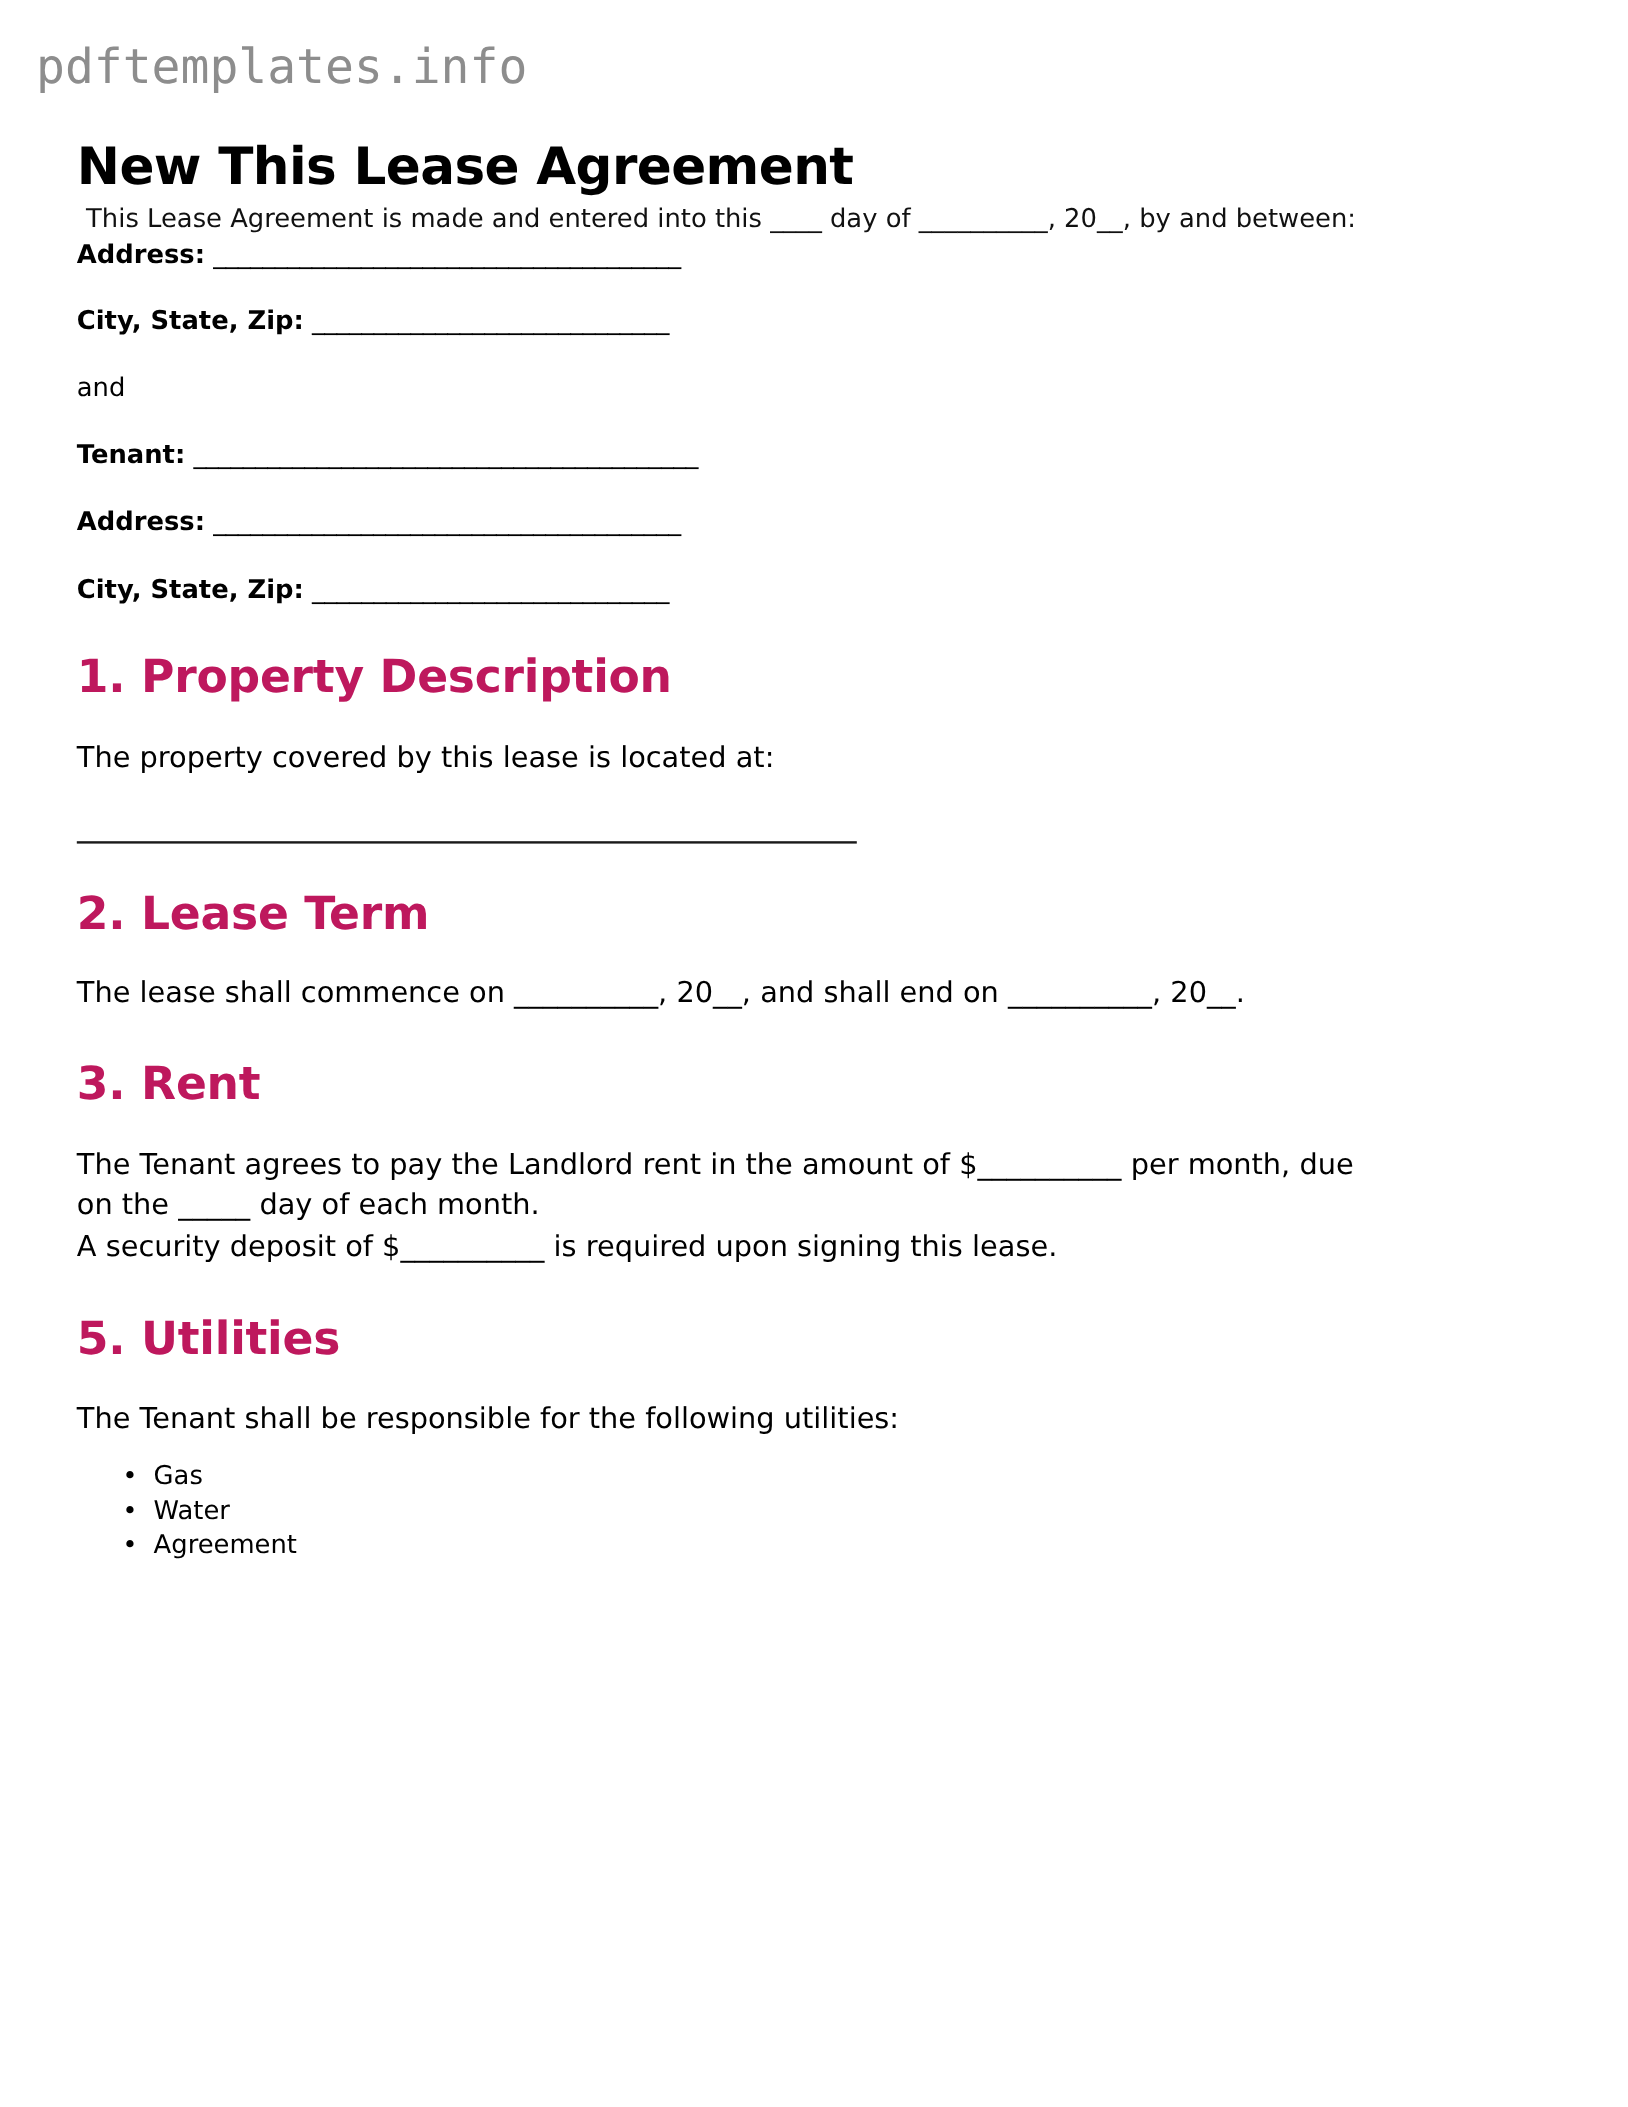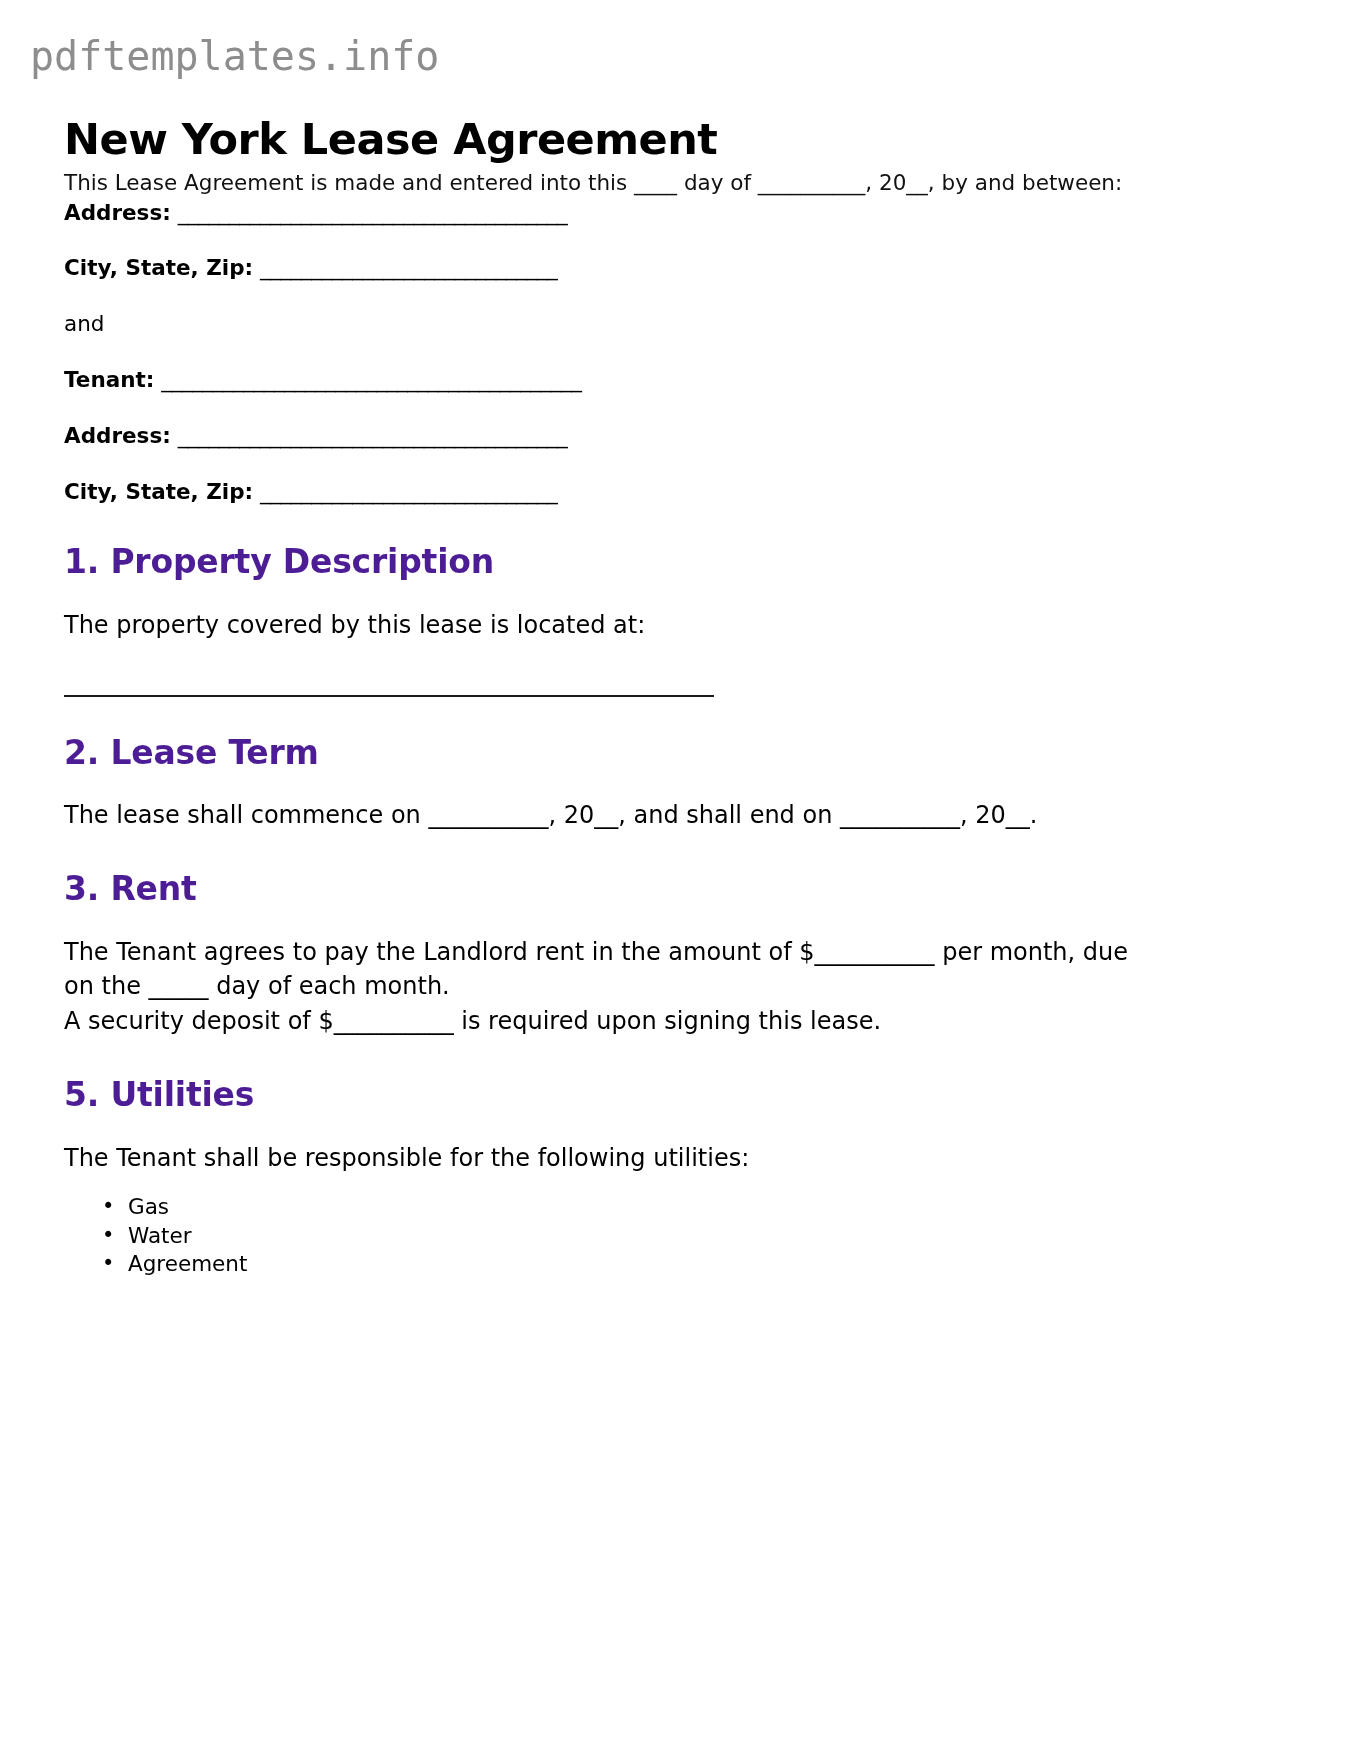--- a/index.html
+++ b/index.html
@@ -52,20 +52,21 @@
     top: 168px;
     width: 1066px;
   }
   p.body-text {
     margin: 0 0 0 0;
     font-size: 21.5px;
     line-height: 1.42;
     color: #111111;
     font-family: "DejaVu Sans", sans-serif;
     font-weight: normal;
+    text-align: right;
   }
   .para-intro { margin-bottom: 26px; }
   .field-row {
     font-size: 21.5px;
     line-height: 1.3;
     margin-bottom: 28px;
     white-space: nowrap;
   }
   .field-label {
     font-weight: bold;
@@ -82,24 +83,24 @@
   }
   .lawline {
     font-size: 21.5px;
     line-height: 1.3;
     margin-top: 6px;
     margin-bottom: 0;
   }
   h2.section-head {
     font-family: "DejaVu Sans", sans-serif;
     font-weight: bold;
-    font-size: 33px;
+    font-size: 38px;
     line-height: 1.2;
     margin: 36px 0 26px 0;
-    color: #4c1d95;
+    color: #be185d;
     letter-spacing: -0.2px;
   }
   .sec-body {
     font-size: 24px;
     line-height: 1.45;
     margin: 0;
   }
   .blank-line {
     display: block;
     width: 650px;
@@ -127,21 +128,21 @@
     font-size: 21px;
   }
 </style>
 </head>
 <body>
 
 <div class="page">
 
   <div class="site-mark">pdftemplates.info</div>
 
-  <h1 class="doc-title">New York Lease Agreement</h1>
+  <h1 class="doc-title">New This Lease Agreement</h1>
 
   <div class="content">
 
     <p class="body-text para-intro">This Lease Agreement is made and entered into this ____ day of __________, 20__, by and between:</p>
 
 
     <div class="field-row">
       <span class="field-label">Address:</span>
       <span class="fill">______________________________________</span>
     </div>

